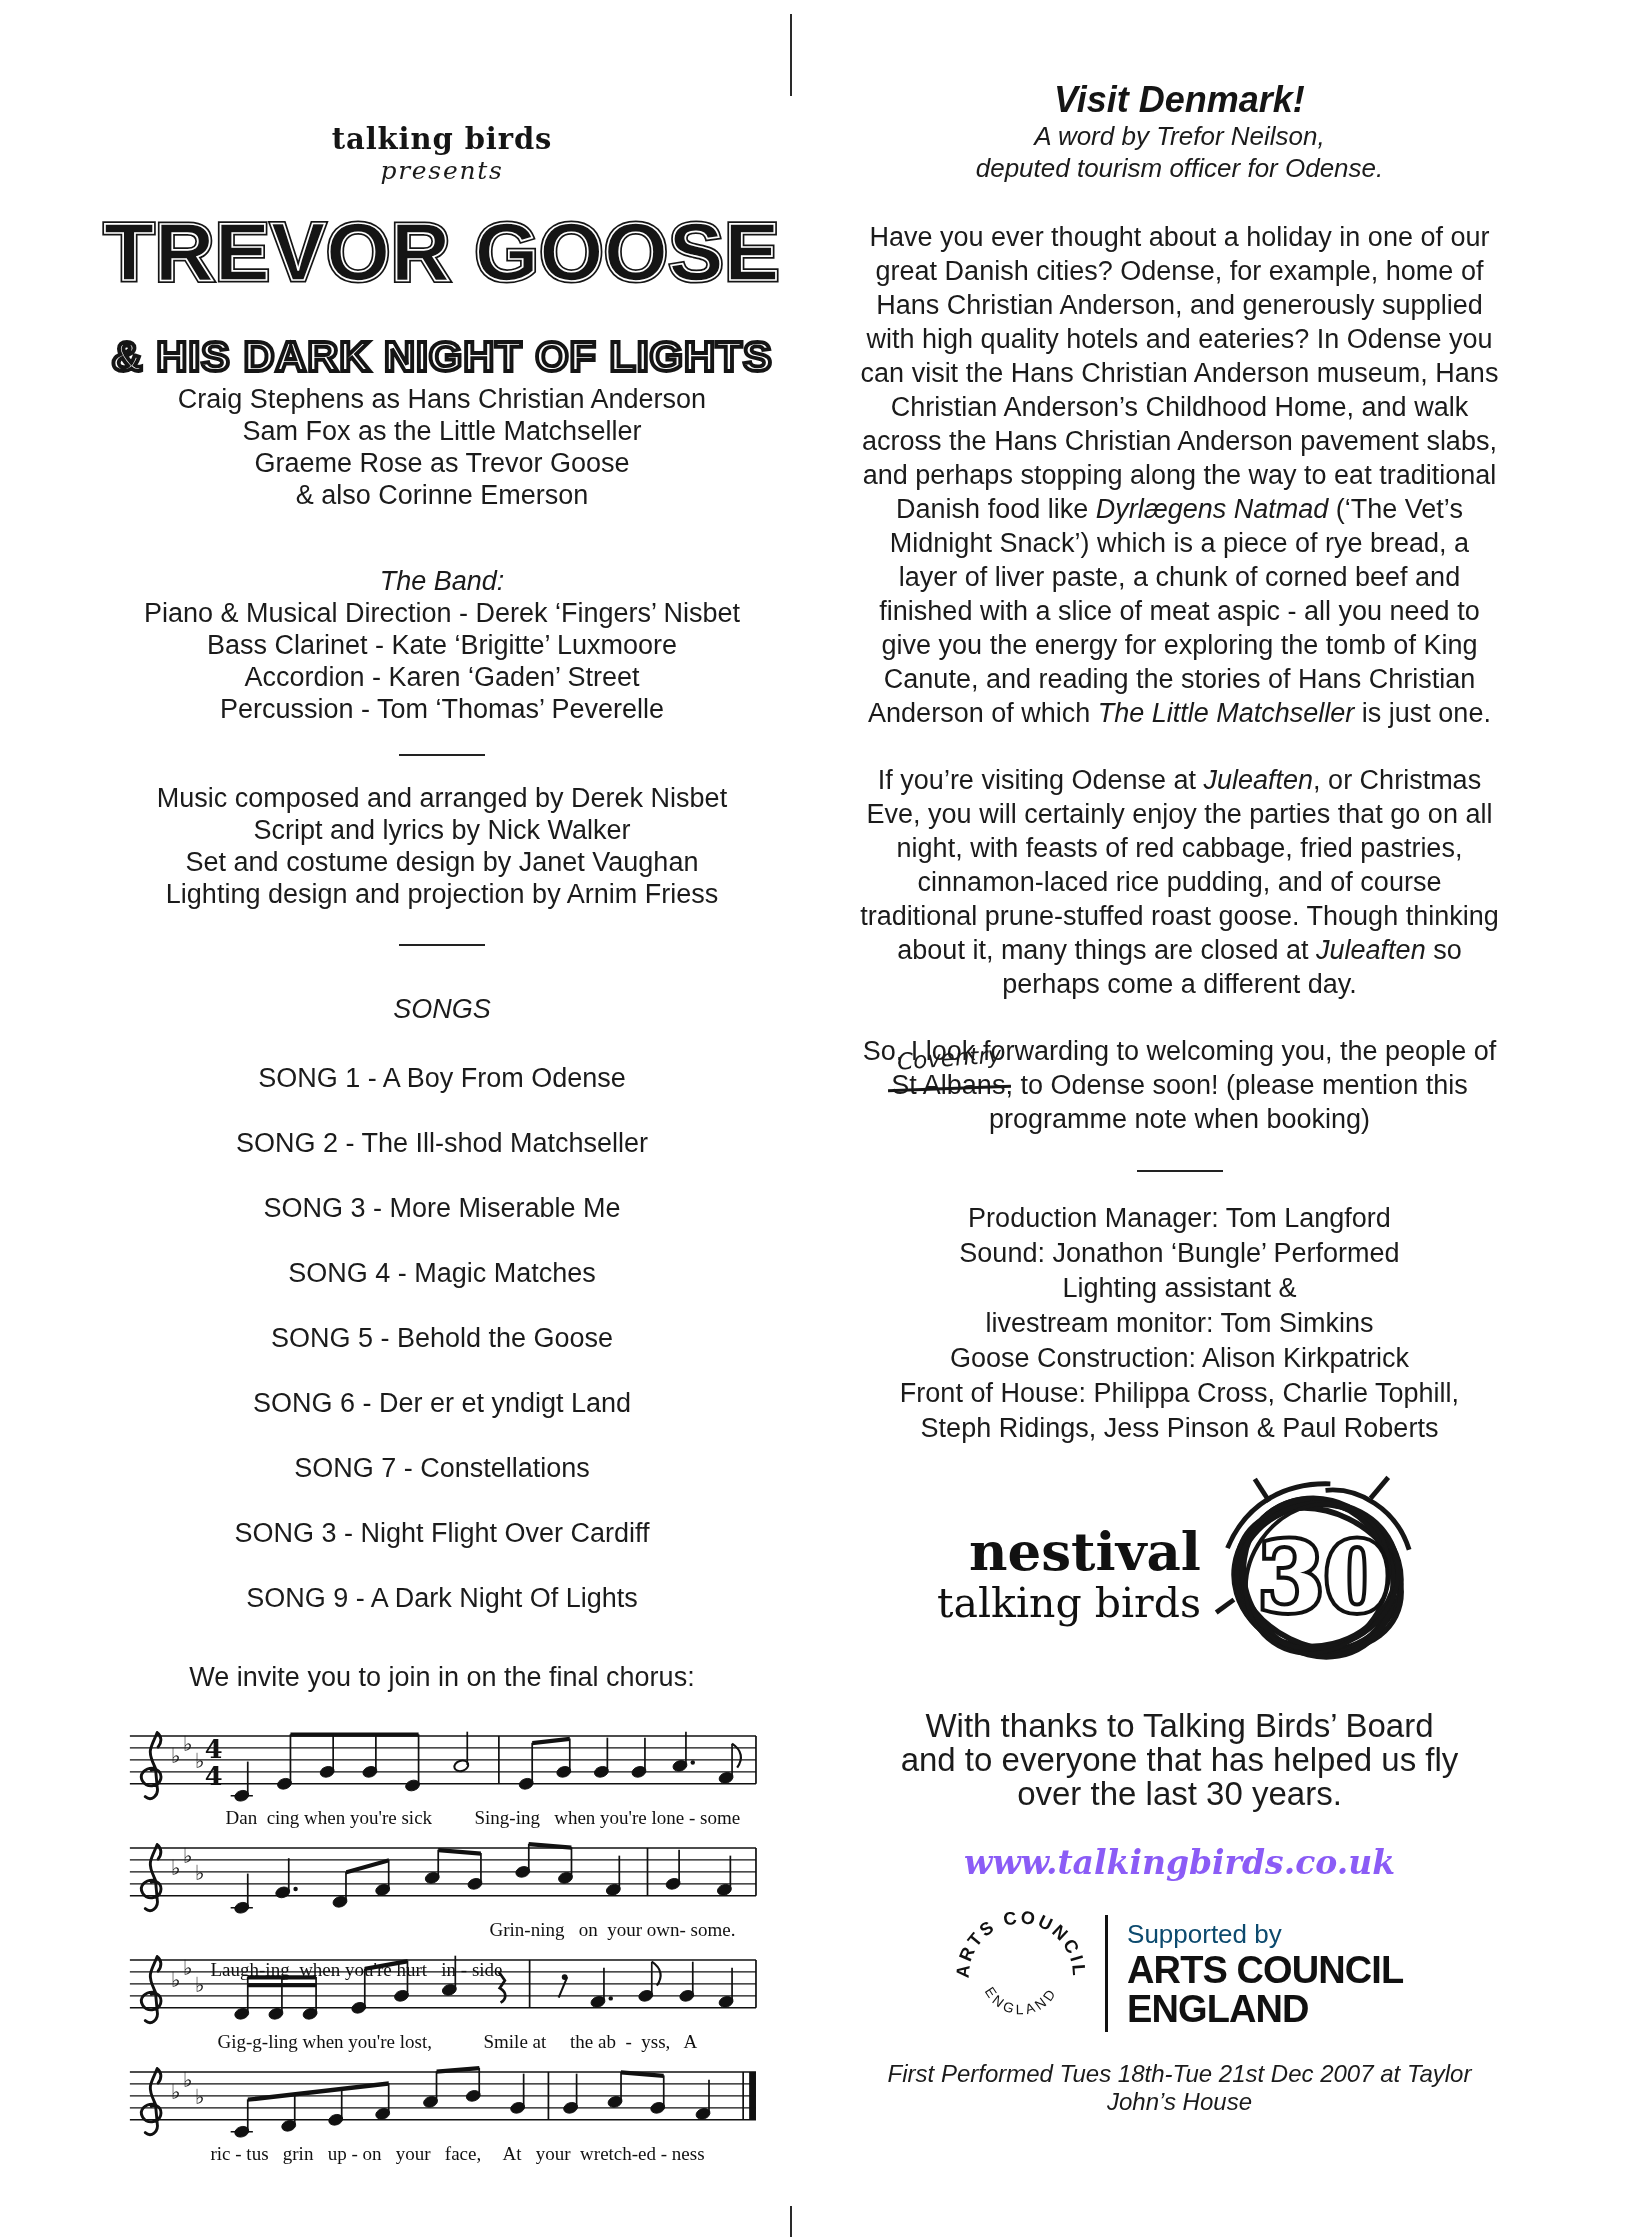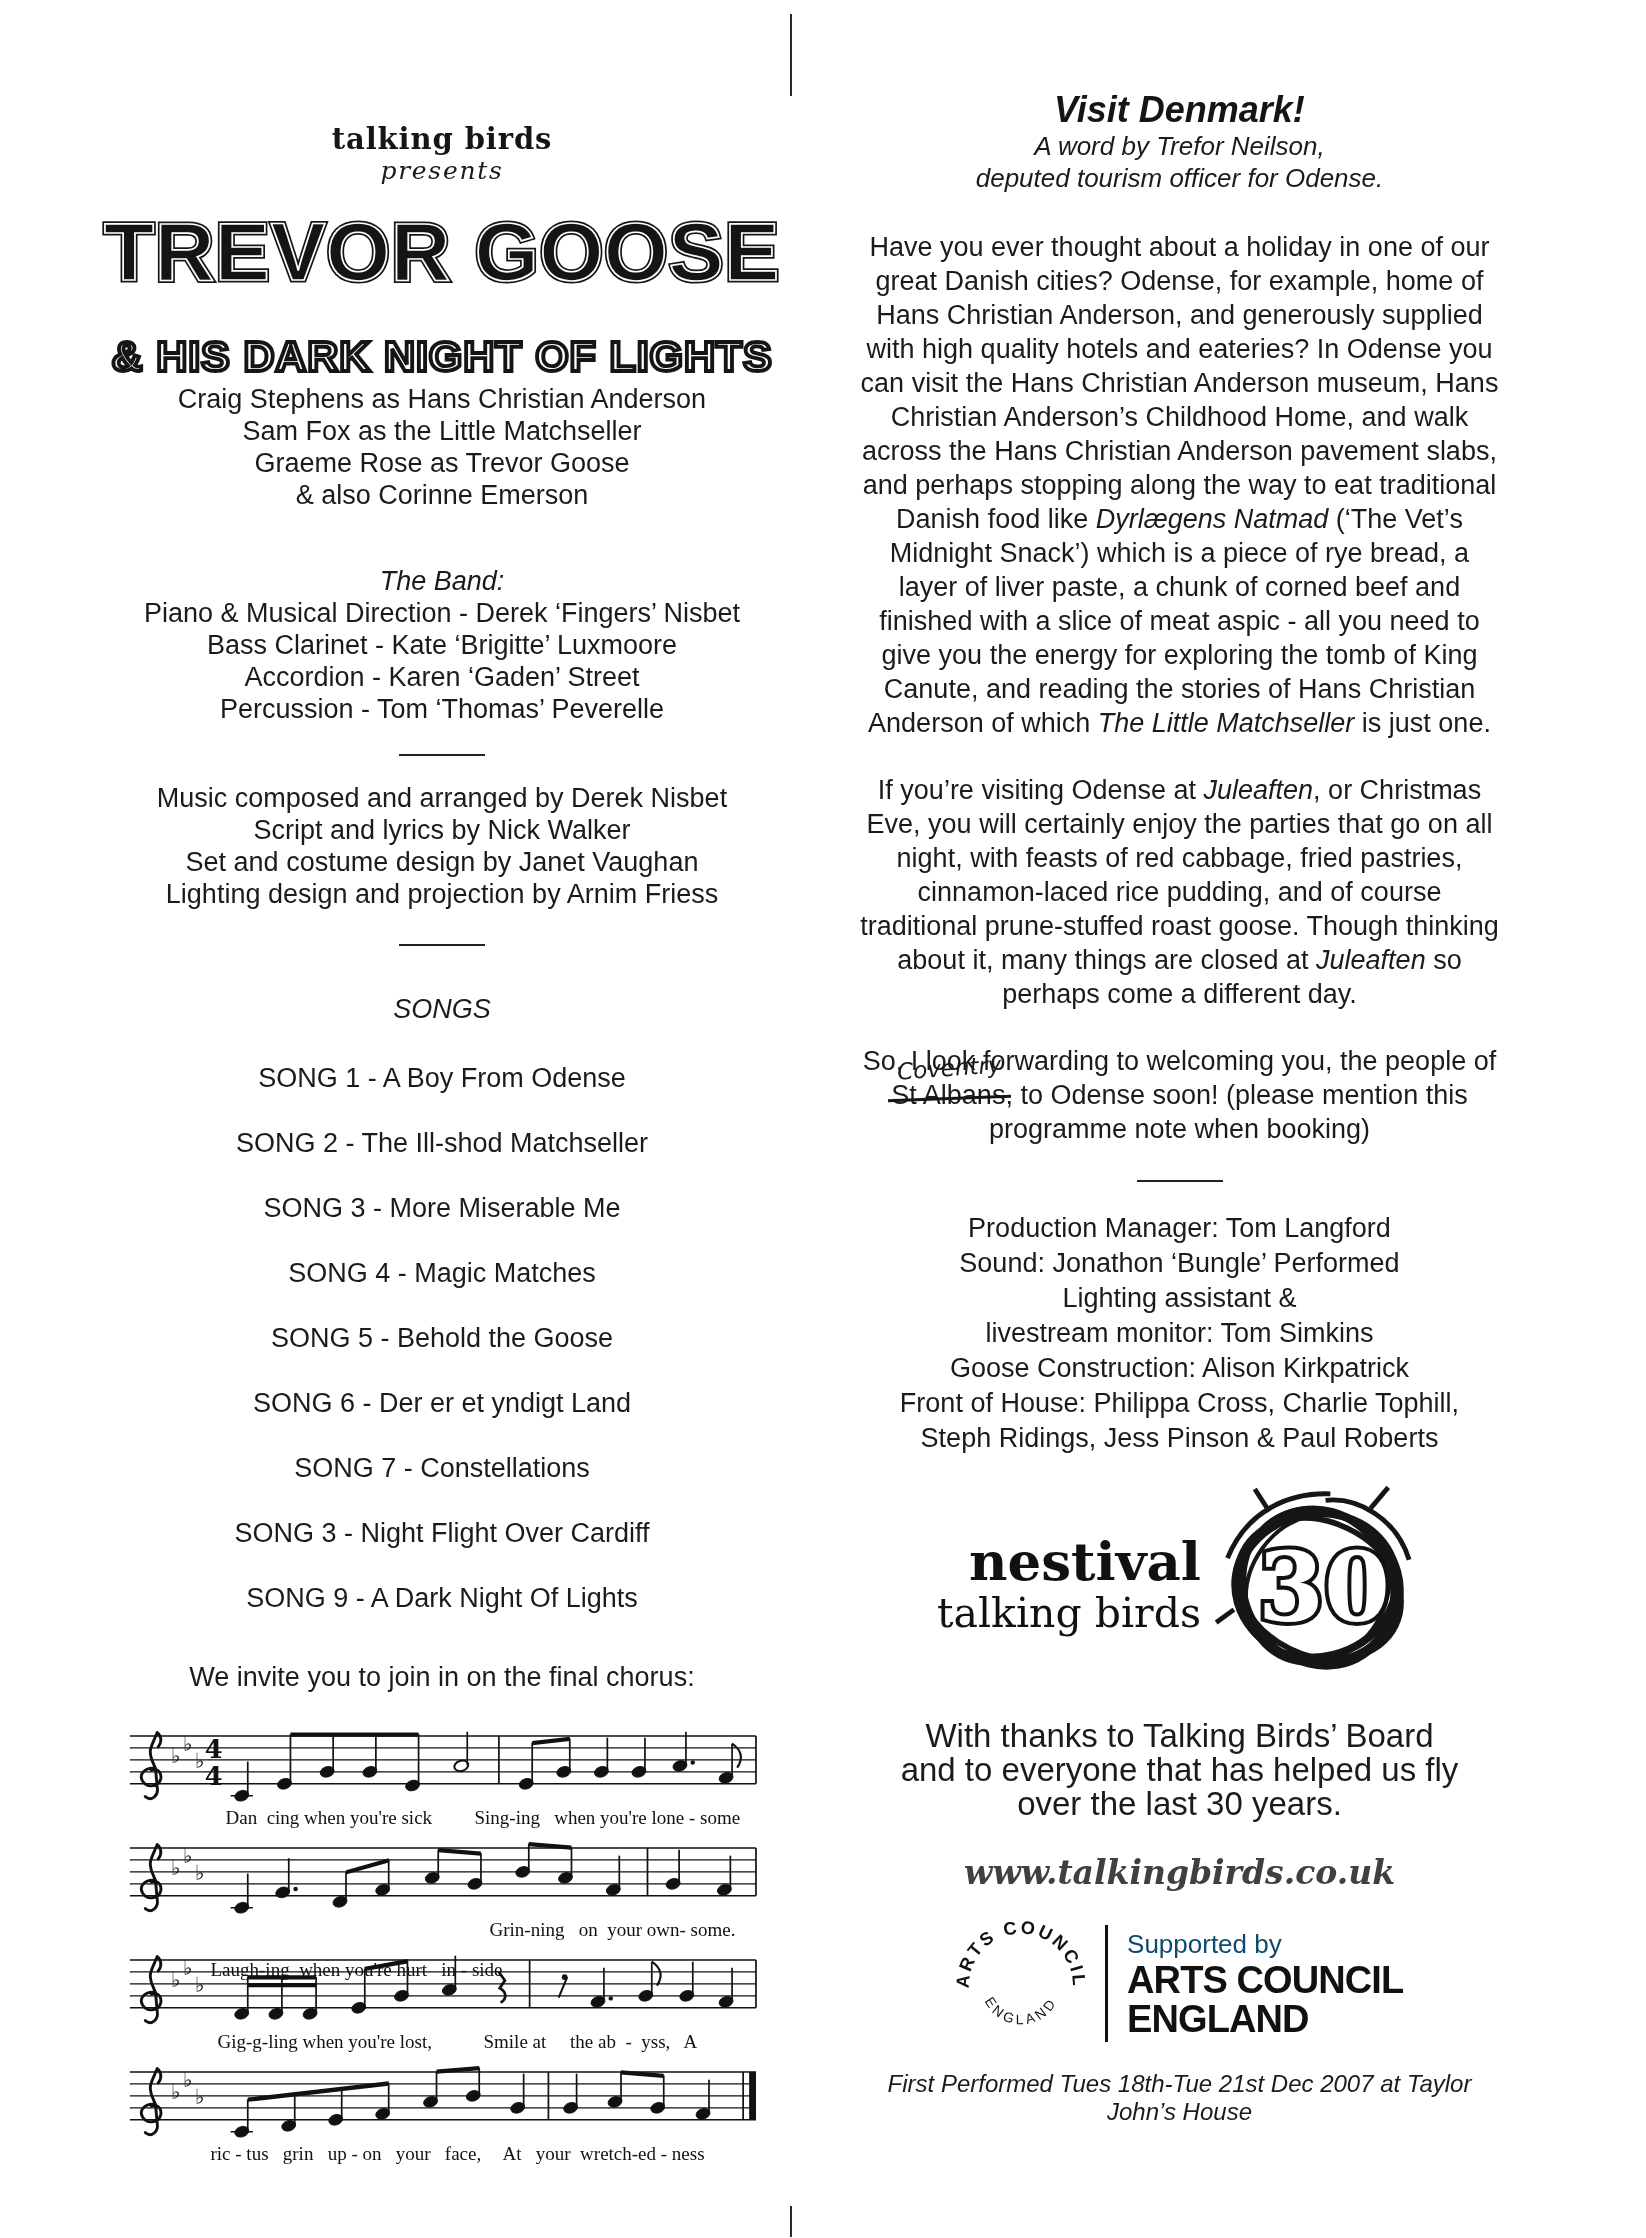--- a/index.html
+++ b/index.html
@@ -6,21 +6,21 @@
   html,body { background:#ffffff; }
   body { width:1646px; height:2239px; position:relative; overflow:hidden;
          font-family:"Liberation Sans", sans-serif; color:#1b1b1b; }
   .page { position:absolute; inset:0; }
   .fold-mark { position:absolute; left:790px; width:1.7px; background:#2a2a2a; }
   .fold-mark.top { top:13.7px; height:82px; }
   .fold-mark.bottom { bottom:1.7px; height:31px; }
 
   .col { position:absolute; text-align:center; }
   .col.left  { left:86px;  top:120px; width:712px; }
-  .col.right { left:860px; top:90px; width:639px; }
+  .col.right { left:860px; top:80px; width:639px; }
 
   .it { font-style:italic; }
   .line { font-size:27px; line-height:32px; }
 
   
   .brand { font-family:"DejaVu Serif", serif; font-weight:bold; font-size:29px; line-height:38px; letter-spacing:0.9px; color:#151515; }
   .presents { font-family:"DejaVu Serif", serif; font-style:italic; font-size:25px; line-height:29px; letter-spacing:1.7px; margin-top:-1.7px; }
   .t1wrap { margin-top:22px; line-height:90px; }
   .t1 { position:relative; display:inline-block; font-weight:700; font-size:82px; letter-spacing:0.9px; color:#151515; white-space:nowrap; }
   .t1 .t1base { position:relative; }
@@ -60,21 +60,21 @@
   .hw { position:absolute; left:5.2px; top:-0.92em; font-family:"DejaVu Sans", sans-serif;
     font-style:italic; font-size:23px; line-height:23px; transform:rotate(-4deg); white-space:nowrap; }
   .prod { margin-top:29px; }
   .prod div { font-size:27px; line-height:35px; }
   .nestival { margin-top:22px; height:215px; display:flex; align-items:center; justify-content:center; gap:12px; }
   .nest-words { text-align:right; }
   .nw1 { font-family:"DejaVu Serif", serif; font-weight:bold; font-size:53px; line-height:55px; color:#111; }
   .nw2 { font-family:"DejaVu Serif", serif; font-size:41px; line-height:48px; color:#111; }
   .thanks { margin-top:26px; }
   .thanks div { font-size:33px; line-height:34px; }
-  .website { margin-top:33px; font-family:"DejaVu Serif", serif; font-weight:bold; font-style:italic; font-size:33px; line-height:38px; color:#404040; }
+  .website { margin-top:33px; font-family:"DejaVu Serif", serif; font-weight:bold; font-style:italic; font-size:33px; line-height:38px; color:#8b5cf6; }
   .ace { margin-top:26px; display:flex; align-items:center; justify-content:center; gap:19px; }
   .ace-bar { width:3.4px; height:117px; background:#111; }
   .ace-words { text-align:left; }
   .ace-sb { font-size:26px; line-height:34px; color:#0c4a6e; }
   .ace-n { font-size:38px; line-height:39px; font-weight:700; letter-spacing:-0.9px; color:#111; }
   .first-performed { margin-top:22px; font-size:24px; line-height:27.5px; font-style:italic; font-weight:500; }
 </style>
 </head>
 <body>
 

